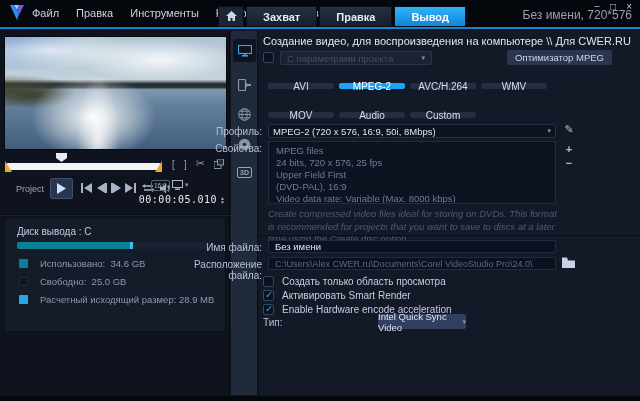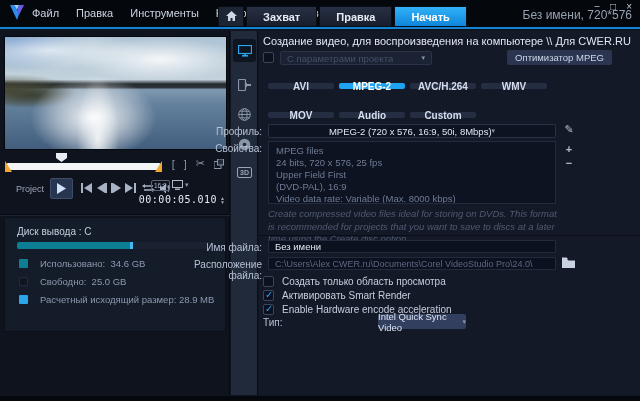--- a/index.html
+++ b/index.html
@@ -76,31 +76,31 @@
   .mtitle { position:absolute; left:4px; top:4px; font-size:11px; color:#dfe6f0; }
   .row2 { position:absolute; left:4px; top:19px; width:373px; height:16px; }
   .cb { width:11px; height:11px; background:#0c1120; border:1px solid #3a465e; border-radius:2px; position:relative; }
   .cb.checked::after { content:"✓"; position:absolute; left:1px; top:-2px; font-size:10px; color:#2ba4f0; }
   .row2 .cb { position:absolute; left:0; top:2px; }
   .projparam { position:absolute; left:17px; top:1px; width:152px; height:14px; background:#1a2233; border:1px solid #2a3347; border-radius:2px;
                font-size:9.5px; color:#44506a; display:flex; align-items:center; justify-content:space-between; padding:0 6px; }
   .optbtn { position:absolute; right:24px; top:0px; height:15px; background:#2b3550; border-radius:2px; font-size:9.5px; color:#ccd6e8;
             display:flex; align-items:center; padding:0 8px; }
   .fmtgrid { position:absolute; left:9px; top:34px; width:290px; display:grid; grid-template-columns:repeat(4,66px); grid-auto-rows:24px; gap:5px; }
-  .fmt { position:relative; background:#242d42; border-radius:2px; color:#d6deed; font-size:10px; font-weight:bold;
+  .fmt { position:relative; background:#242d42; border-radius:2px; color:#d6deed; font-size:10px; font-weight:normal;
          display:flex; align-items:center; justify-content:center;margin-top:18px; }
   .fmt::before,.fmt::after { content:""; position:absolute; top:3px; bottom:3px; width:4px;
          background-image:repeating-linear-gradient(to bottom, rgba(4,8,16,.85) 0 3px, rgba(255,255,255,.08) 3px 5px); }
   .fmt::before { left:3px; } .fmt::after { right:3px; }
   .fmt.active { background:#1ea2f2; color:#fff; }
   .fmt.active::before,.fmt.active::after { background-image:repeating-linear-gradient(to bottom, rgba(5,35,70,.8) 0 3px, rgba(255,255,255,.15) 3px 5px); }
 
   .flabel { position:absolute; font-size:10px; color:#b6c1d4; text-align:right; width:95px; }
   .fsel { position:absolute; left:9px; width:288px; height:14px; background:#0d1320; border:1px solid #283246; border-radius:2px;
-          font-size:9.5px; color:#dfe6f0; display:flex; align-items:center; justify-content:center; padding:0 22px; }
+          font-size:9.5px; color:#dfe6f0; display:flex; align-items:center; justify-content:space-between; padding:0 4px; }
   .propbox { position:absolute; left:9px; top:110px; width:288px; height:63px; background:#0d1320; border:1px solid #232c3e;
              font-size:9.5px; color:#6f7c96; line-height:12px; padding:3px 7px; white-space:pre-line; overflow:hidden; }
   .sideico { position:absolute; left:303px; color:#b0bacc; font-size:11px; width:14px; text-align:center; }
   .desc { position:absolute; left:9px; top:177px; width:290px; font-size:9.5px; color:#4f5a72; line-height:12.5px;font-style:italic; }
   .mdivider { position:absolute; left:0px; top:204px; width:381px; height:1px; background:#0a0e18; }
   .inp { position:absolute; left:9px; width:288px; height:13px; background:#0c1120; border:1px solid #232c3e; border-radius:1px;
          font-size:9.5px; display:flex; align-items:center; padding:0 6px; }
   .checkrow { position:absolute; left:4px; display:flex; align-items:center; gap:8px; font-size:10px; color:#c4cedf; }
   .startbtn { position:absolute; left:229px; top:247px; width:68px; height:19px; background:#28314a; border:1px solid #5a6680; border-radius:2px;
               font-size:10.5px; font-weight:bold; color:#e9eef8; display:flex; align-items:center; justify-content:center; }
@@ -131,21 +131,21 @@
       <span>Справка</span>
     </div>
     <div class="tabbar">
       <div class="hometab">
         <svg width="11" height="11" viewBox="0 0 11 11">
           <path d="M5.5 0 L11 5 H9 V10 H6.5 V7 H4.5 V10 H2 V5 H0 Z" fill="#cfd6e4"></path>
         </svg>
       </div>
       <div class="tab">Захват</div>
       <div class="tab">Правка</div>
-      <div class="tab active">Начать</div>
+      <div class="tab active">Вывод</div>
     </div>
     <div class="winctl">
       <span>−</span>
       <span>□</span>
       <span>×</span>
     </div>
     <div class="doctitle">Без имени, 720*576</div>
   </div>
 
   <div class="left">

